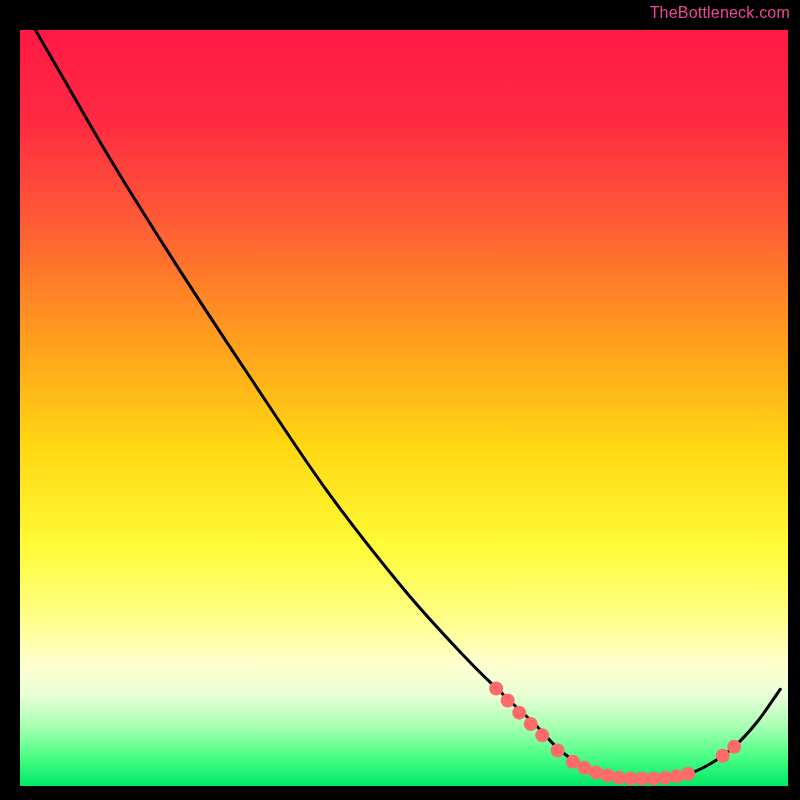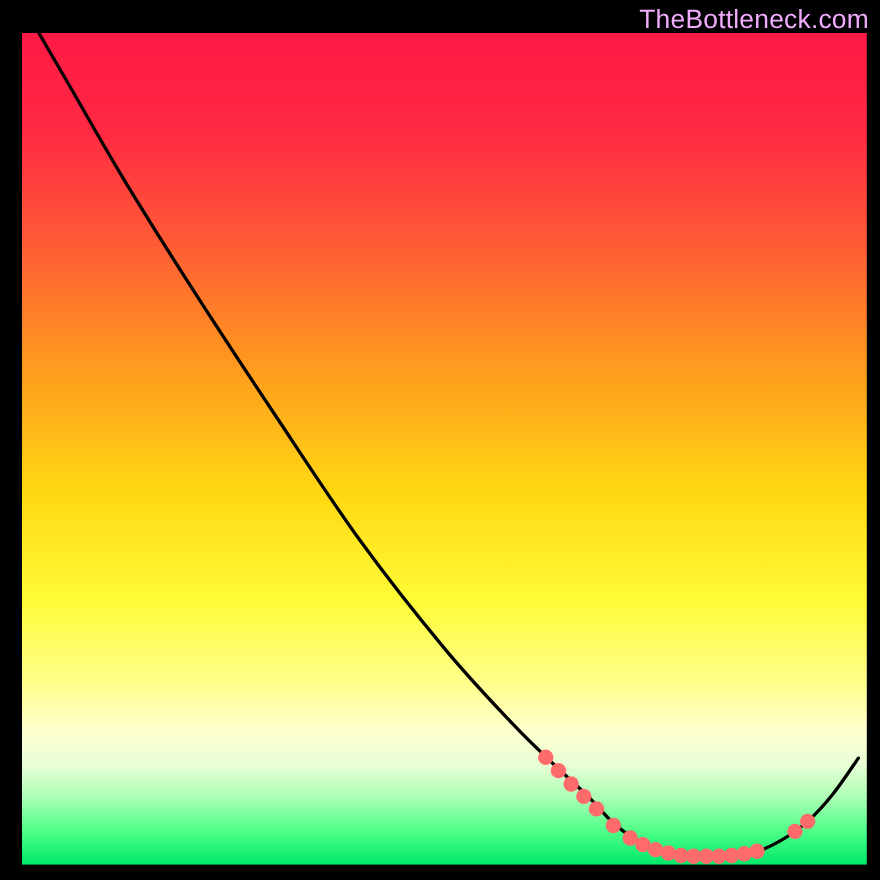--- a/index.html
+++ b/index.html
@@ -1,17 +1,17 @@
 <!DOCTYPE html>
 <html><head>
 <meta charset="utf-8">
 <style>
   html,body{margin:0;padding:0;width:800px;height:800px;background:#000;overflow:hidden;font-family:Arial,Helvetica,sans-serif;}
   .stage{position:relative;width:800px;height:800px;}
-  .watermark{position:absolute;top:4px;right:10px;color:#f0abfc;font-size:24px;font-weight:500;letter-spacing:.2px;z-index:10;}
+  .watermark{position:absolute;top:4px;right:10px;color:#ec4899;font-size:16px;font-weight:500;letter-spacing:.2px;z-index:10;}
   svg{position:absolute;left:0;top:0;}
 </style>
 </head>
 <body>
 
 <div class="stage">
   <div class="watermark">TheBottleneck.com</div>
   <svg id="chart-svg" width="800" height="800" viewBox="0 0 800 800">
     <defs>
       <linearGradient id="bg-grad" x1="0" y1="0" x2="0" y2="1">

